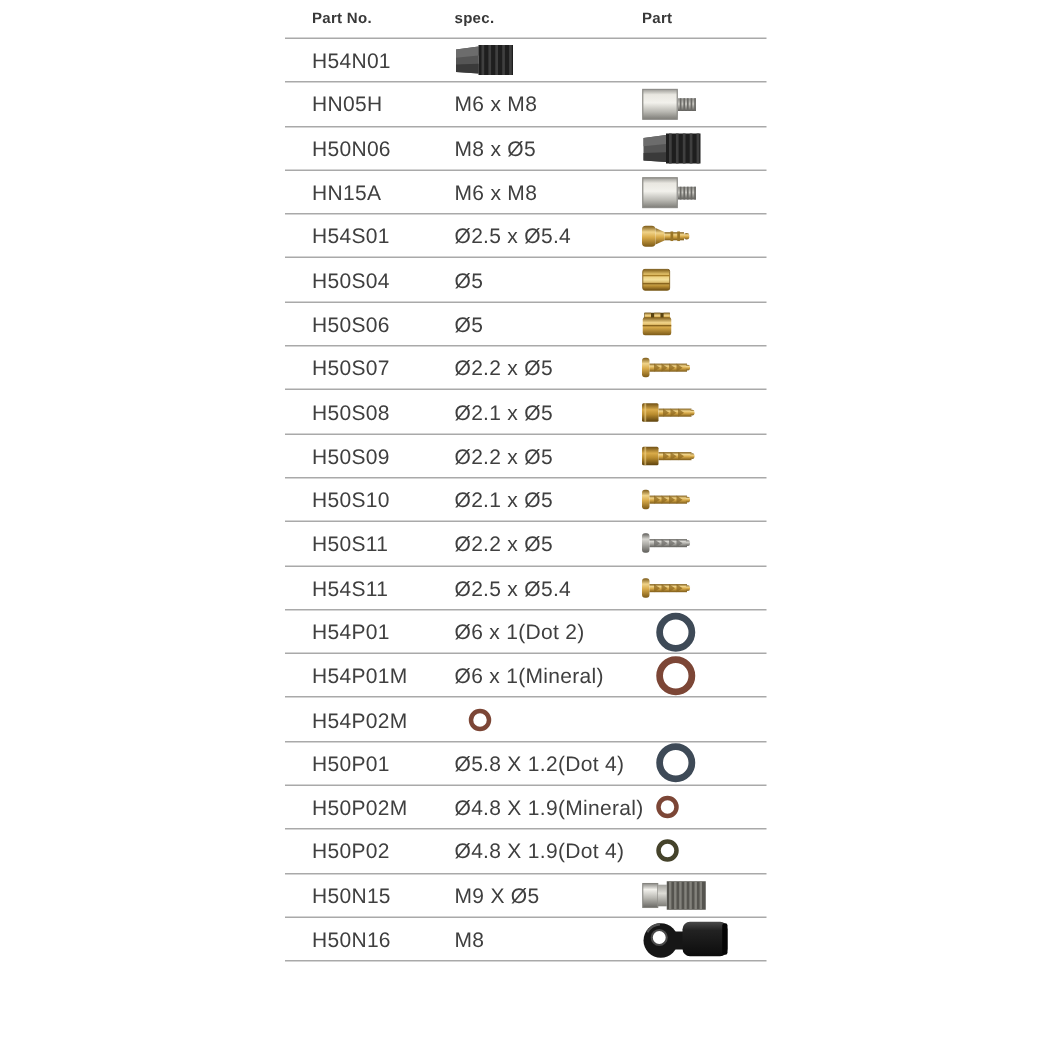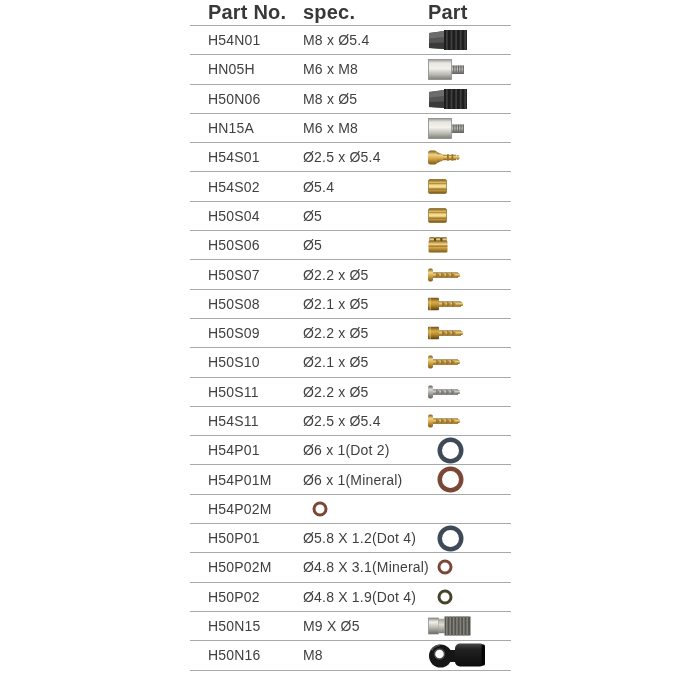--- a/index.html
+++ b/index.html
@@ -12,42 +12,41 @@
   .parts-table{
     position:absolute;left:190px;top:0;width:321px;
   }
   .row{
     display:flex;align-items:center;
     height:29.3px;box-sizing:border-box;
     border-bottom:1px solid var(--line,#a9a9a9);
     font-size:14px;letter-spacing:0.2px;
   }
   .row.header{
-    height:26px;font-weight:bold;font-size:20px;color:#383838;
+    height:26px;font-weight:bold;font-size:10px;color:#383838;
   }
   .cell{white-space:nowrap;overflow:visible;}
   .col-part{width:95px;padding-left:18px;flex:none;}
   .col-spec{width:125px;flex:none;}
   .col-photo{flex:1;display:flex;align-items:center;}
   .icon{display:flex;align-items:center;line-height:0;}
   .icon-oring{margin-left:8px;}
   .icon svg{display:block;}
 </style>
 </head>
 <body>
 
 <div class="parts-table">
   <div class="row header">
     <div class="cell col-part">Part No.</div>
     <div class="cell col-spec">spec.</div>
     <div class="cell col-photo">Part</div>
   </div>
 <div class="row">
     <div class="cell col-part">H54N01</div>
-    <div class="cell col-spec">M8 x Ø5.4</div>
     <div class="cell col-photo">
       <span class="icon">
           <svg width="40" height="22" viewBox="0 0 40 22" xmlns="http://www.w3.org/2000/svg">
             <polygon points="1,4 16,2 16,20 1,19" fill="#555555"></polygon>
             <polygon points="1,4 16,2 16,8 1,9.5" fill="#6c6c6c"></polygon>
             <polygon points="1,14 16,13.5 16,20 1,19" fill="#3a3a3a"></polygon>
             <rect x="16" y="1" width="23" height="20" fill="#1e1e1e"></rect>
             <rect x="18" y="1" width="1.8" height="20" fill="#3f3f3f"></rect>
             <rect x="22.6" y="1" width="1.8" height="20" fill="#3f3f3f"></rect>
             <rect x="27.2" y="1" width="1.8" height="20" fill="#3f3f3f"></rect>
@@ -156,42 +155,20 @@
             <polygon points="9,3 15,5.6 15,11.4 9,14" fill="url(#g4)"></polygon>
             <rect x="15" y="5.8" width="13" height="5.4" fill="url(#g4)"></rect>
             <rect x="19" y="5.3" width="1.8" height="6.4" fill="#9a7526"></rect>
             <rect x="23.5" y="5.3" width="1.8" height="6.4" fill="#9a7526"></rect>
             <rect x="28" y="6.3" width="3.5" height="4.4" rx="1.6" fill="url(#g4)"></rect>
           </svg>
         </span>
     </div>
   </div>
     <div class="row">
-    <div class="cell col-part">H54S02</div>
-    <div class="cell col-spec">Ø5.4</div>
-    <div class="cell col-photo">
-      <span class="icon">
-          <svg width="19" height="15" viewBox="0 0 19 15" xmlns="http://www.w3.org/2000/svg">
-            <defs>
-              <linearGradient id="g5" x1="0" y1="0" x2="0" y2="1">
-                <stop offset="0" stop-color="#7c5a18"></stop>
-                <stop offset="0.25" stop-color="#e8c76d"></stop>
-                <stop offset="0.5" stop-color="#f4e09a"></stop>
-                <stop offset="0.8" stop-color="#bb8f33"></stop>
-                <stop offset="1" stop-color="#6f4f14"></stop>
-              </linearGradient>
-            </defs>
-            <rect x="0.5" y="0.5" width="18" height="14" rx="1.5" fill="url(#g5)" stroke="#7c5a18" stroke-width="0.6"></rect>
-            <rect x="0.5" y="4.2" width="18" height="1" fill="#a87f28"></rect>
-            <rect x="0.5" y="9.6" width="18" height="1" fill="#8a651e"></rect>
-          </svg>
-        </span>
-    </div>
-  </div>
-    <div class="row">
     <div class="cell col-part">H50S04</div>
     <div class="cell col-spec">Ø5</div>
     <div class="cell col-photo">
       <span class="icon">
           <svg width="19" height="15" viewBox="0 0 19 15" xmlns="http://www.w3.org/2000/svg">
             <defs>
               <linearGradient id="g6" x1="0" y1="0" x2="0" y2="1">
                 <stop offset="0" stop-color="#7c5a18"></stop>
                 <stop offset="0.25" stop-color="#e8c76d"></stop>
                 <stop offset="0.5" stop-color="#f4e09a"></stop>
@@ -430,21 +407,21 @@
     <div class="cell col-photo">
       <span class="icon icon-oring">
           <svg width="29" height="29" viewBox="0 0 29 29" xmlns="http://www.w3.org/2000/svg">
             <circle cx="14.5" cy="14.5" r="10.75" fill="none" stroke="#3e4a57" stroke-width="4.5"></circle>
           </svg>
         </span>
     </div>
   </div>
     <div class="row">
     <div class="cell col-part">H50P02M</div>
-    <div class="cell col-spec">Ø4.8 X 3.1(Mineral)</div>
+    <div class="cell col-spec">Ø4.8 X 1.9(Mineral)</div>
     <div class="cell col-photo">
       <span class="icon icon-oring">
           <svg width="18" height="18" viewBox="0 0 18 18" xmlns="http://www.w3.org/2000/svg">
             <circle cx="9" cy="9" r="6" fill="none" stroke="#7c4636" stroke-width="3"></circle>
           </svg>
         </span>
     </div>
   </div>
     <div class="row">
     <div class="cell col-part">H50P02</div>

